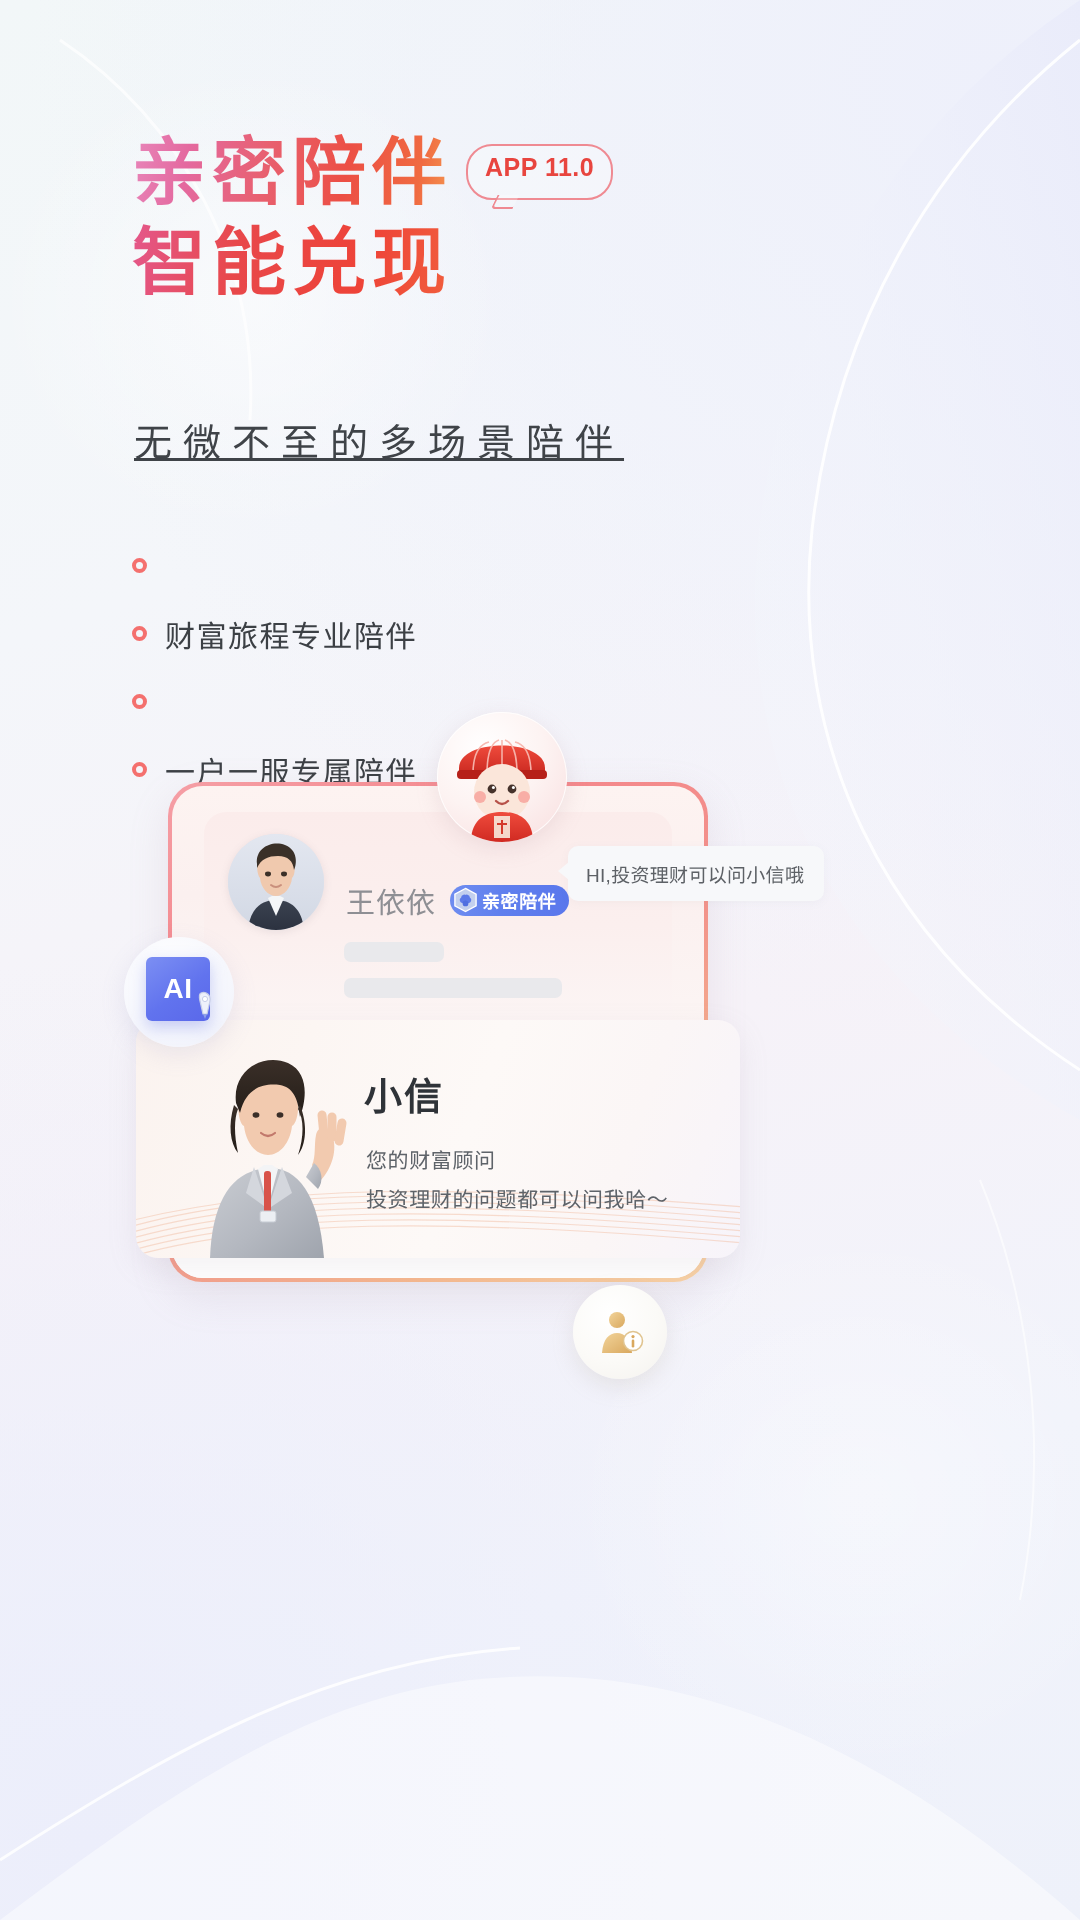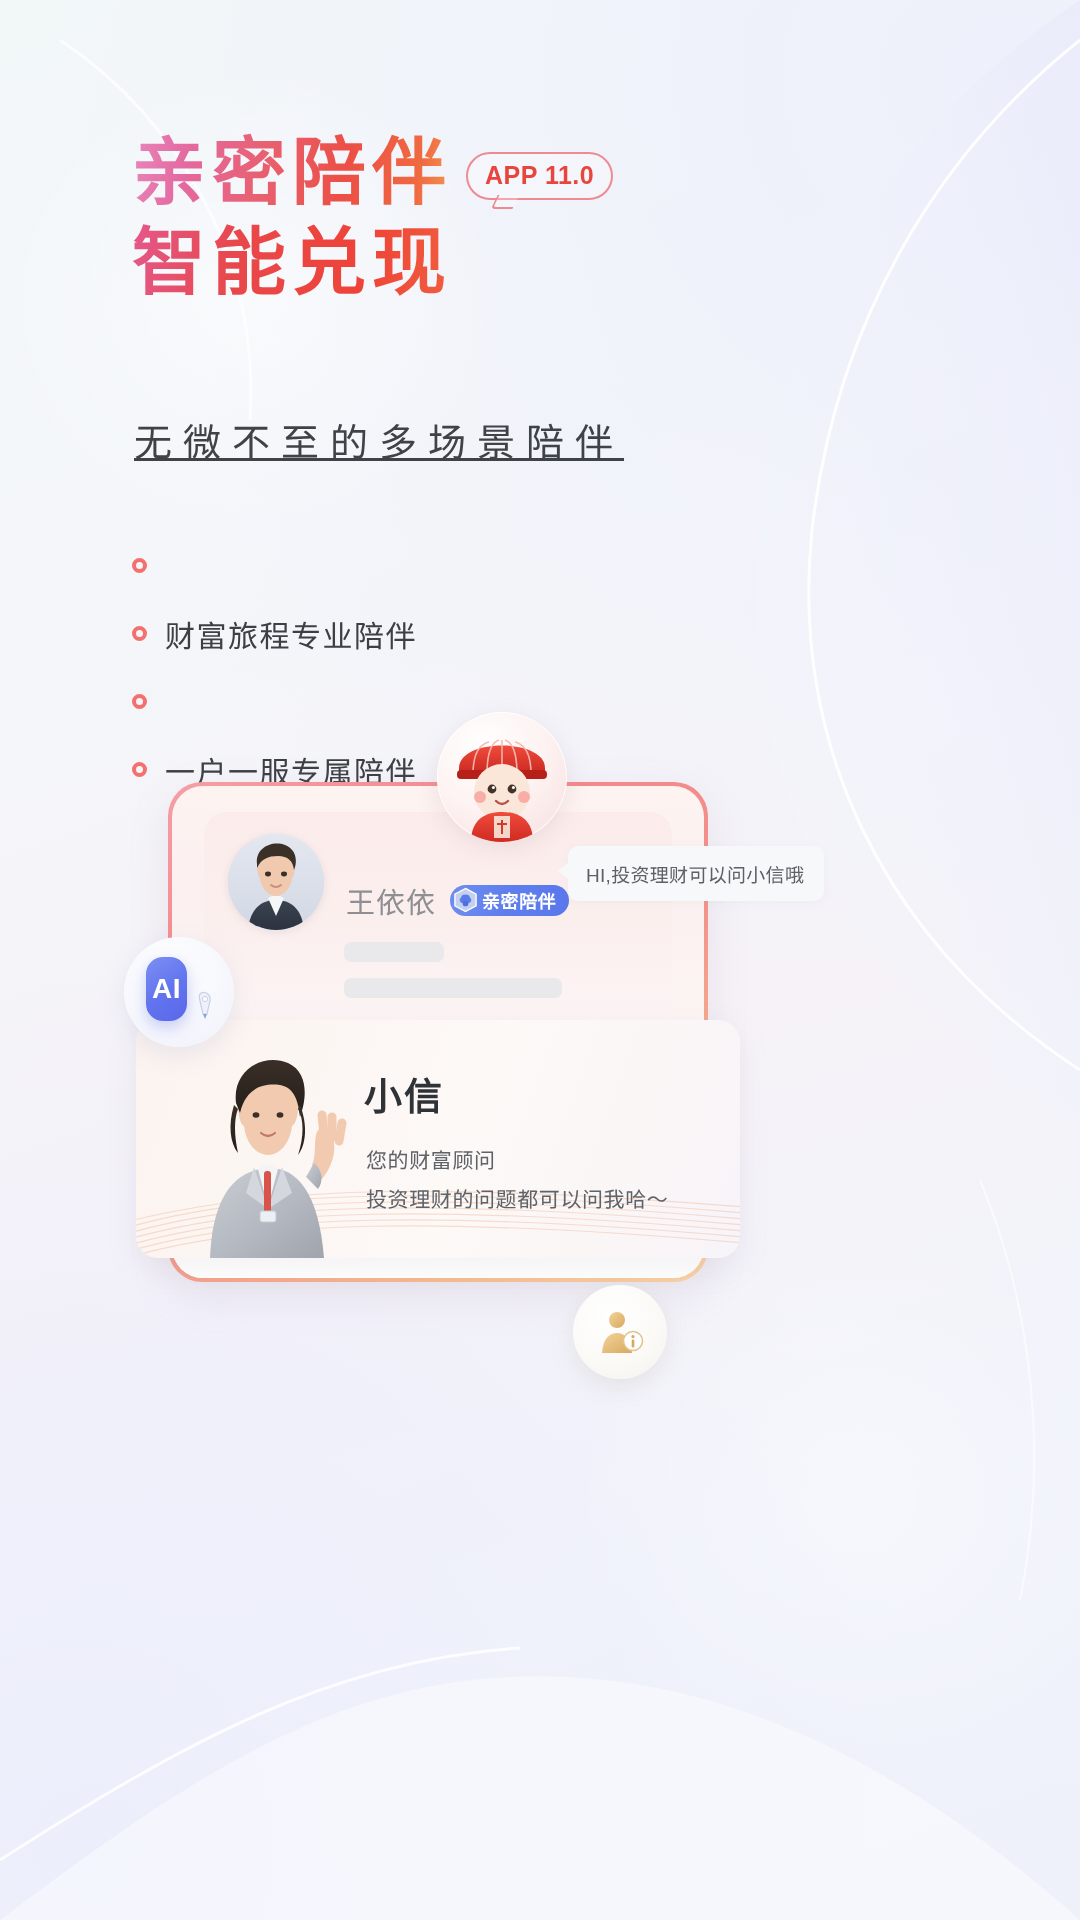--- a/index.html
+++ b/index.html
@@ -40,21 +40,21 @@
     -webkit-background-clip: text;
     background-clip: text;
     color: transparent;
   }
   .app-badge {
     position: relative;
     margin-left: 14px;
     margin-bottom: 18px;
     border: 2px solid #ef8a92;
     border-radius: 26px;
-    padding: 7px 17px 8px;
+    padding: 7px 17px 16px;
     color: #e8453f;
     font-size: 25px;
     font-weight: 700;
     letter-spacing: .5px;
     white-space: nowrap;
     background: rgba(255,255,255,0.25);
   }
   .app-badge::after {
     content: "";
     position: absolute;
@@ -230,22 +230,22 @@
     left: 124px; top: 937px;
     width: 110px; height: 110px;
     border-radius: 50%;
     background: radial-gradient(circle at 40% 32%, #ffffff 0%, #f7f8fd 55%, #eff1fb 100%);
     box-shadow: 0 8px 24px rgba(140,140,190,0.16);
     z-index: 7;
   }
   .ai-chip {
     position: absolute;
     left: 146px; top: 957px;
-    width: 41px; height: 64px;
-    border-radius: 17px;
+    width: 64px; height: 64px;
+    border-radius: 6px;
     background: linear-gradient(145deg, #7c8ff3 0%, #6173ee 55%, #5a68ea 100%);
     box-shadow: 0 6px 16px rgba(95,110,225,0.34);
     color: #fff;
     font-size: 28px; font-weight: 700; letter-spacing: .5px;
     display: flex; align-items: center; justify-content: center;
     z-index: 8;
   }
   .ai-pen {
     position: absolute;
     left: 192px; top: 990px;

